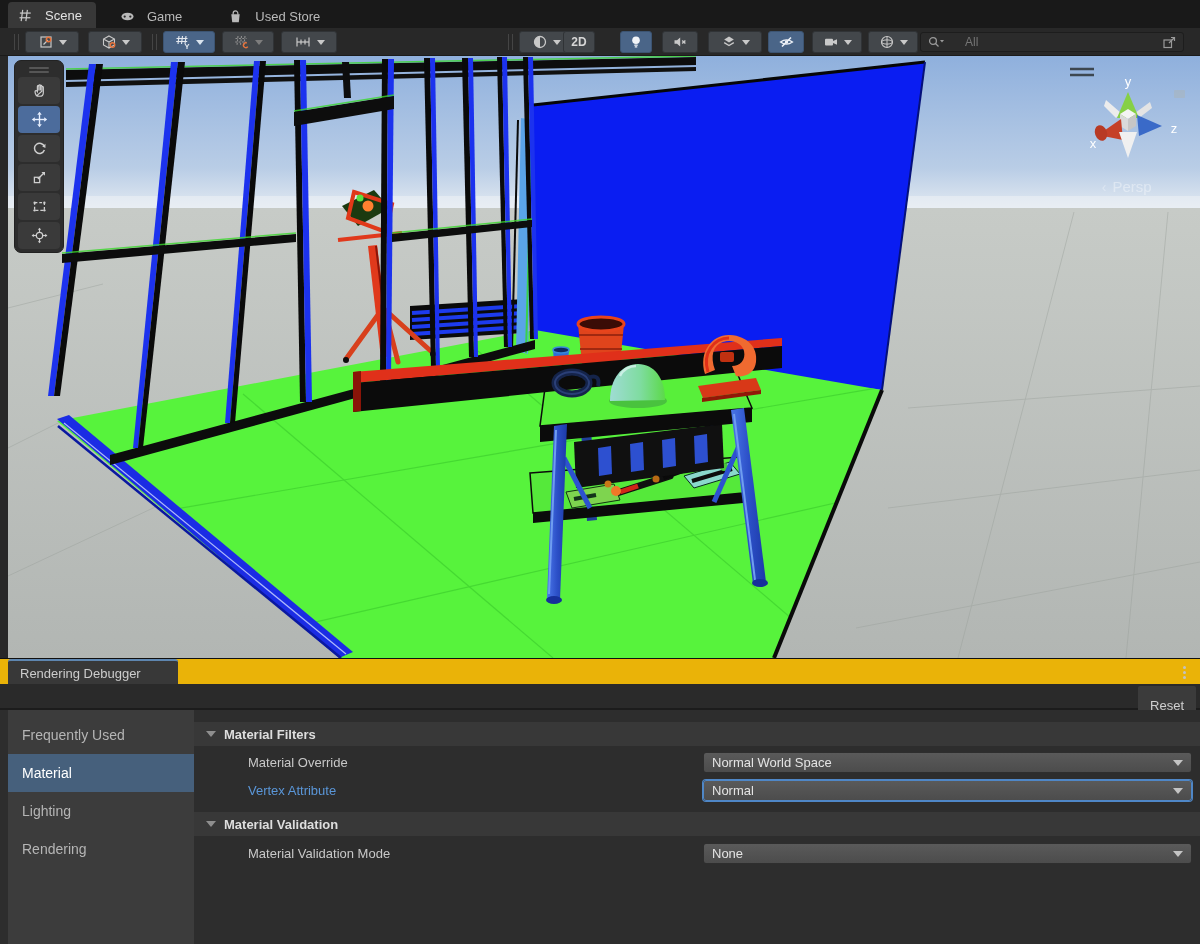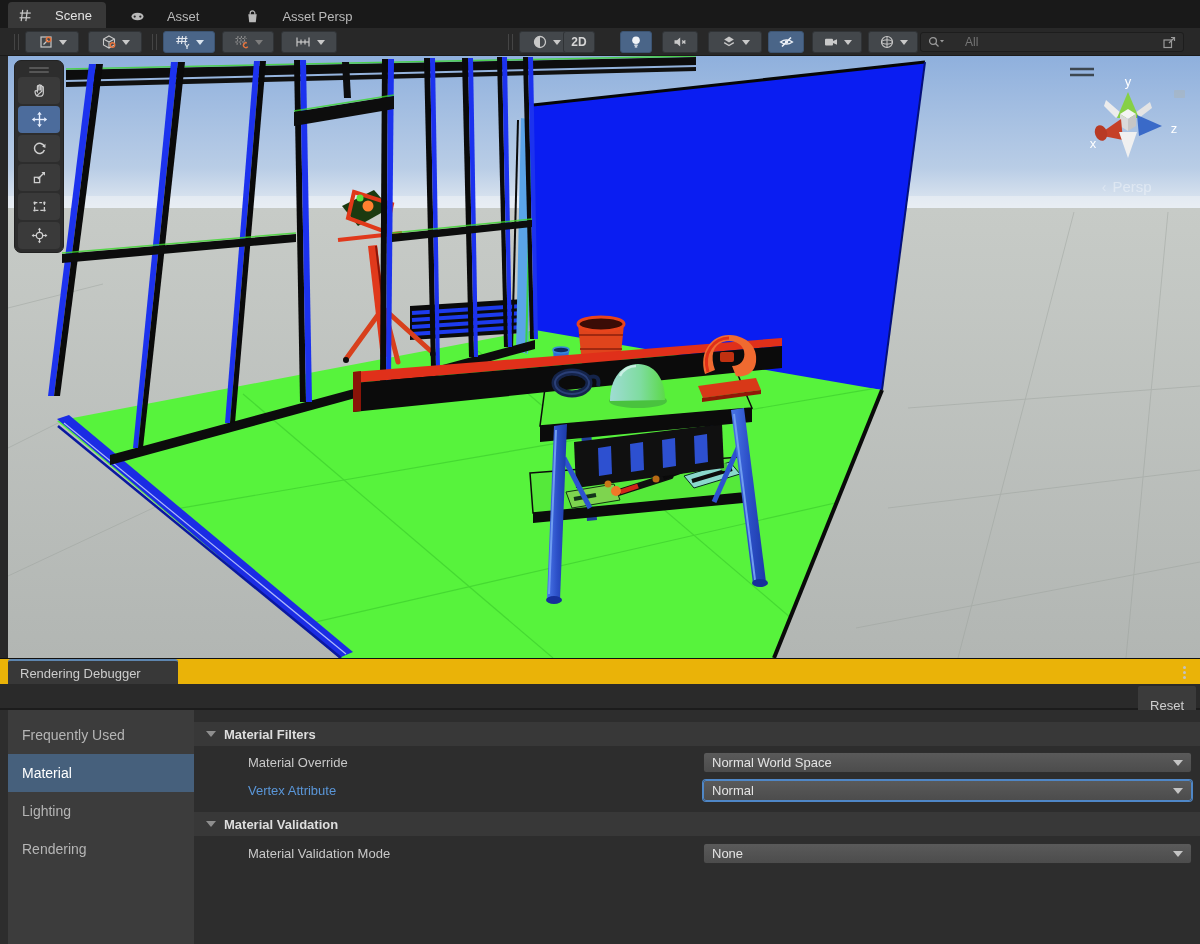--- a/index.html
+++ b/index.html
@@ -3,21 +3,21 @@
 <meta charset="utf-8">
 <style>
   * { margin:0; padding:0; box-sizing:border-box; }
   html,body { width:1200px; height:944px; overflow:hidden; background:#282828;
     font-family:"Liberation Sans", sans-serif; -webkit-font-smoothing:antialiased; }
   .abs { position:absolute; }
   #stage { position:relative; width:1200px; height:944px; background:#282828; }
 
   
   #tabs-row { left:0; top:0; width:1200px; height:28px; background:#191919; display:flex; align-items:flex-end; }
-  .ed-tab { height:24px; display:flex; align-items:center; gap:22px; padding:0 14px 0 10px;
+  .ed-tab { height:24px; display:flex; align-items:center; gap:12px; padding:0 14px 0 10px;
     font-size:13px; color:#b9b9b9; border-radius:4px 4px 0 0; margin-left:2px; }
   .ed-tab.active { background:#383838; color:#e2e2e2; height:26px; }
   .tab-ico { width:15px; height:15px; display:inline-block; }
 
   
   #toolbar-row { left:0; top:28px; width:1200px; height:28px; background:#282828; border-bottom:1px solid #1b1b1b; }
   .tb-btn { position:absolute; top:3px; height:22px; background:#43474b; border:1px solid #303336; border-radius:3px;
     display:flex; align-items:center; justify-content:center; color:#d6d6d6; font-size:11px; }
   .tb-btn.blue { background:#4a6588; border-color:#3c5472; }
   .tb-btn .arr { width:0; height:0; border-left:4px solid transparent; border-right:4px solid transparent;
@@ -93,28 +93,28 @@
         </g>
       </svg>
       <span>Scene</span>
     </div>
     <div class="ed-tab" style="margin-left:14px">
       <svg class="tab-ico" viewBox="0 0 16 16">
         <ellipse cx="8" cy="8" rx="6.4" ry="4" fill="#b9b9b9"></ellipse>
         <circle cx="5" cy="8" r="1.2" fill="#252525"></circle>
           <circle cx="11" cy="8" r="1.2" fill="#252525"></circle>
       </svg>
-      <span>Asset</span>
+      <span>Game</span>
     </div>
     <div class="ed-tab" style="margin-left:22px">
       <svg class="tab-ico" viewBox="0 0 16 16">
         <path d="M3.5 5.5 h9 l-1 8.5 h-7 Z" fill="#b9b9b9"></path>
         <path d="M5.5 6 V4.5 a2.5 2.5 0 0 1 5 0 V6" stroke="#b9b9b9" stroke-width="1.3" fill="none"></path>
       </svg>
-      <span>Asset Persp</span>
+      <span>Used Store</span>
     </div>
   </div>
 
   <div id="toolbar-row" class="abs">
     <div class="tb-sep" style="left:14px"></div>
 
     <div class="tb-btn" style="left:25px; width:54px">
       <svg width="16" height="16" viewBox="0 0 16 16">
         <rect x="3" y="3" width="10" height="10" fill="none" stroke="#c9c9c9" stroke-width="1.2"></rect>
         <line x1="5.5" y1="10.5" x2="10" y2="6" stroke="#c9c9c9" stroke-width="1.2"></line>

